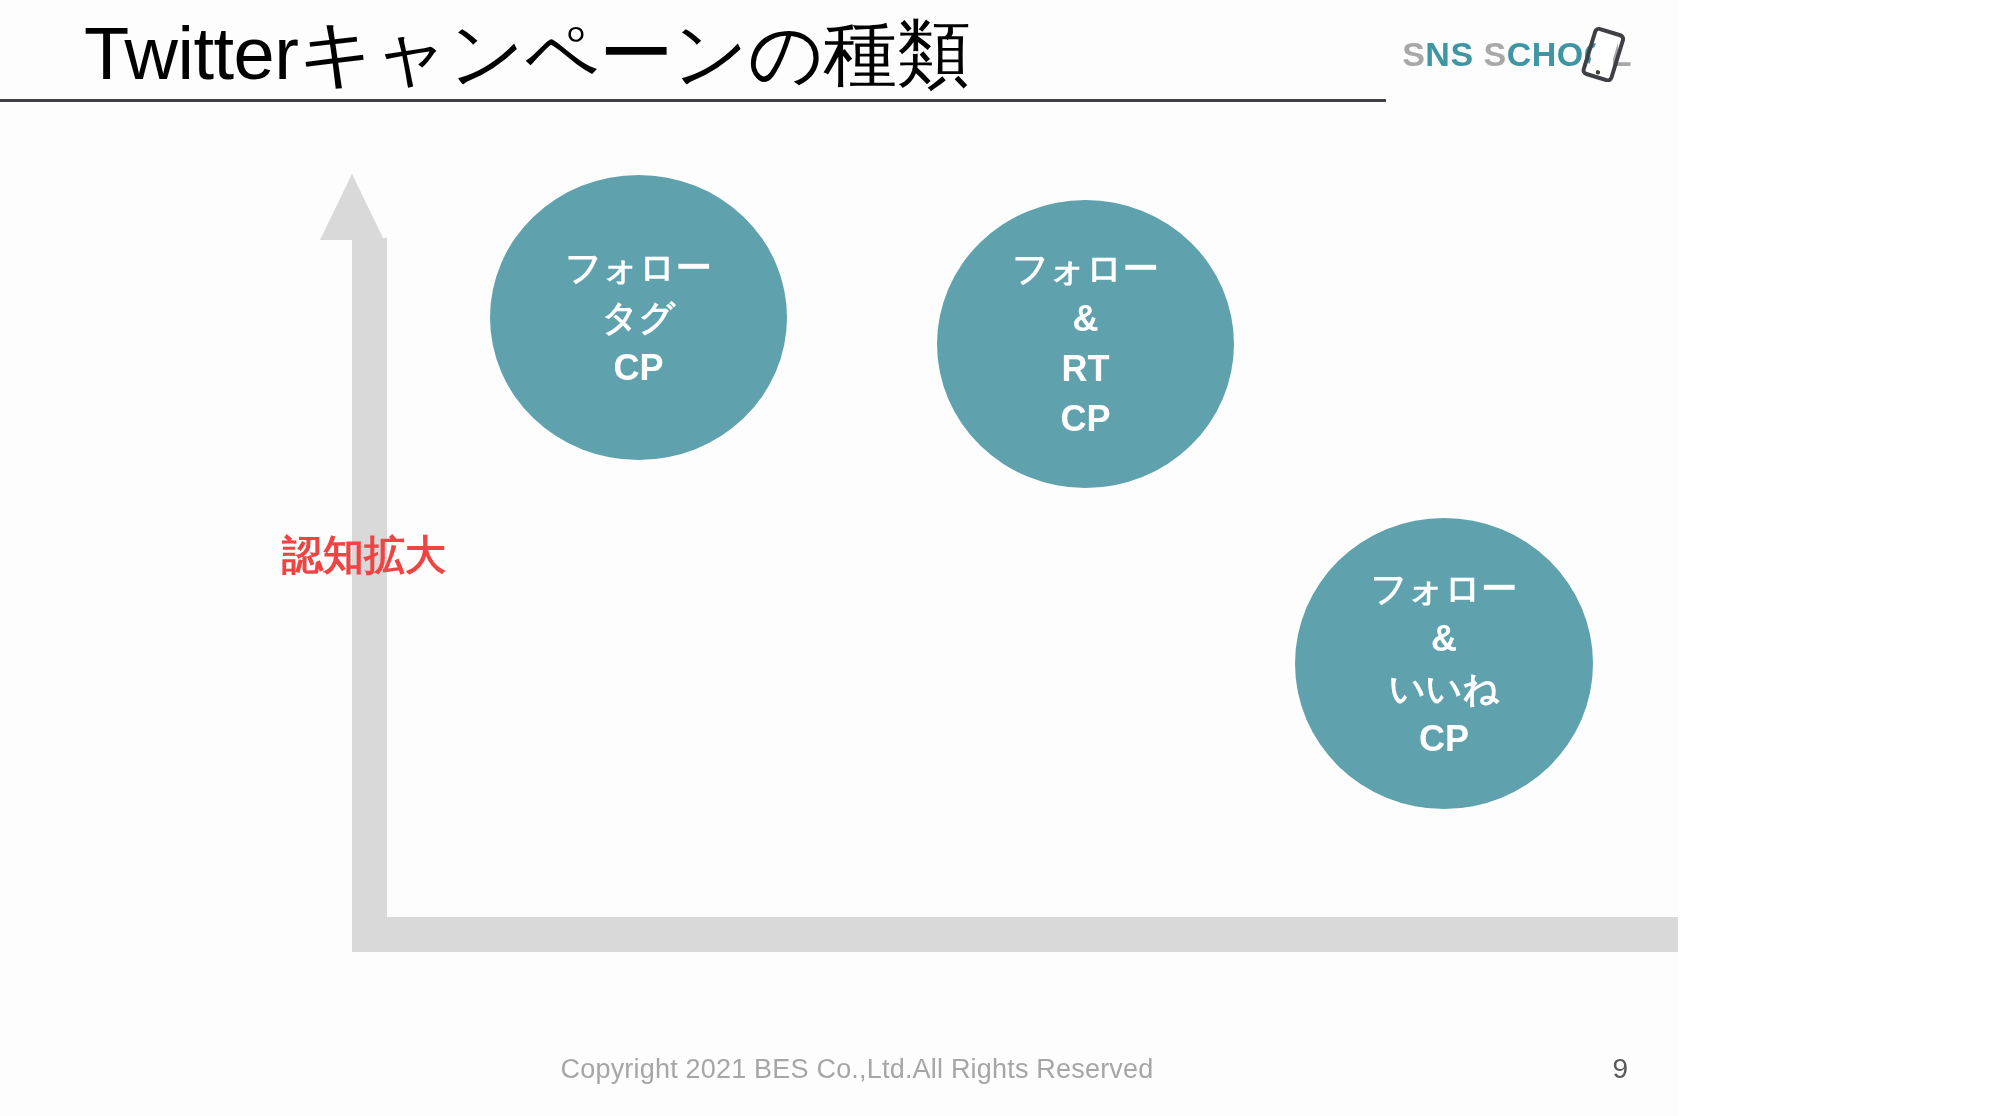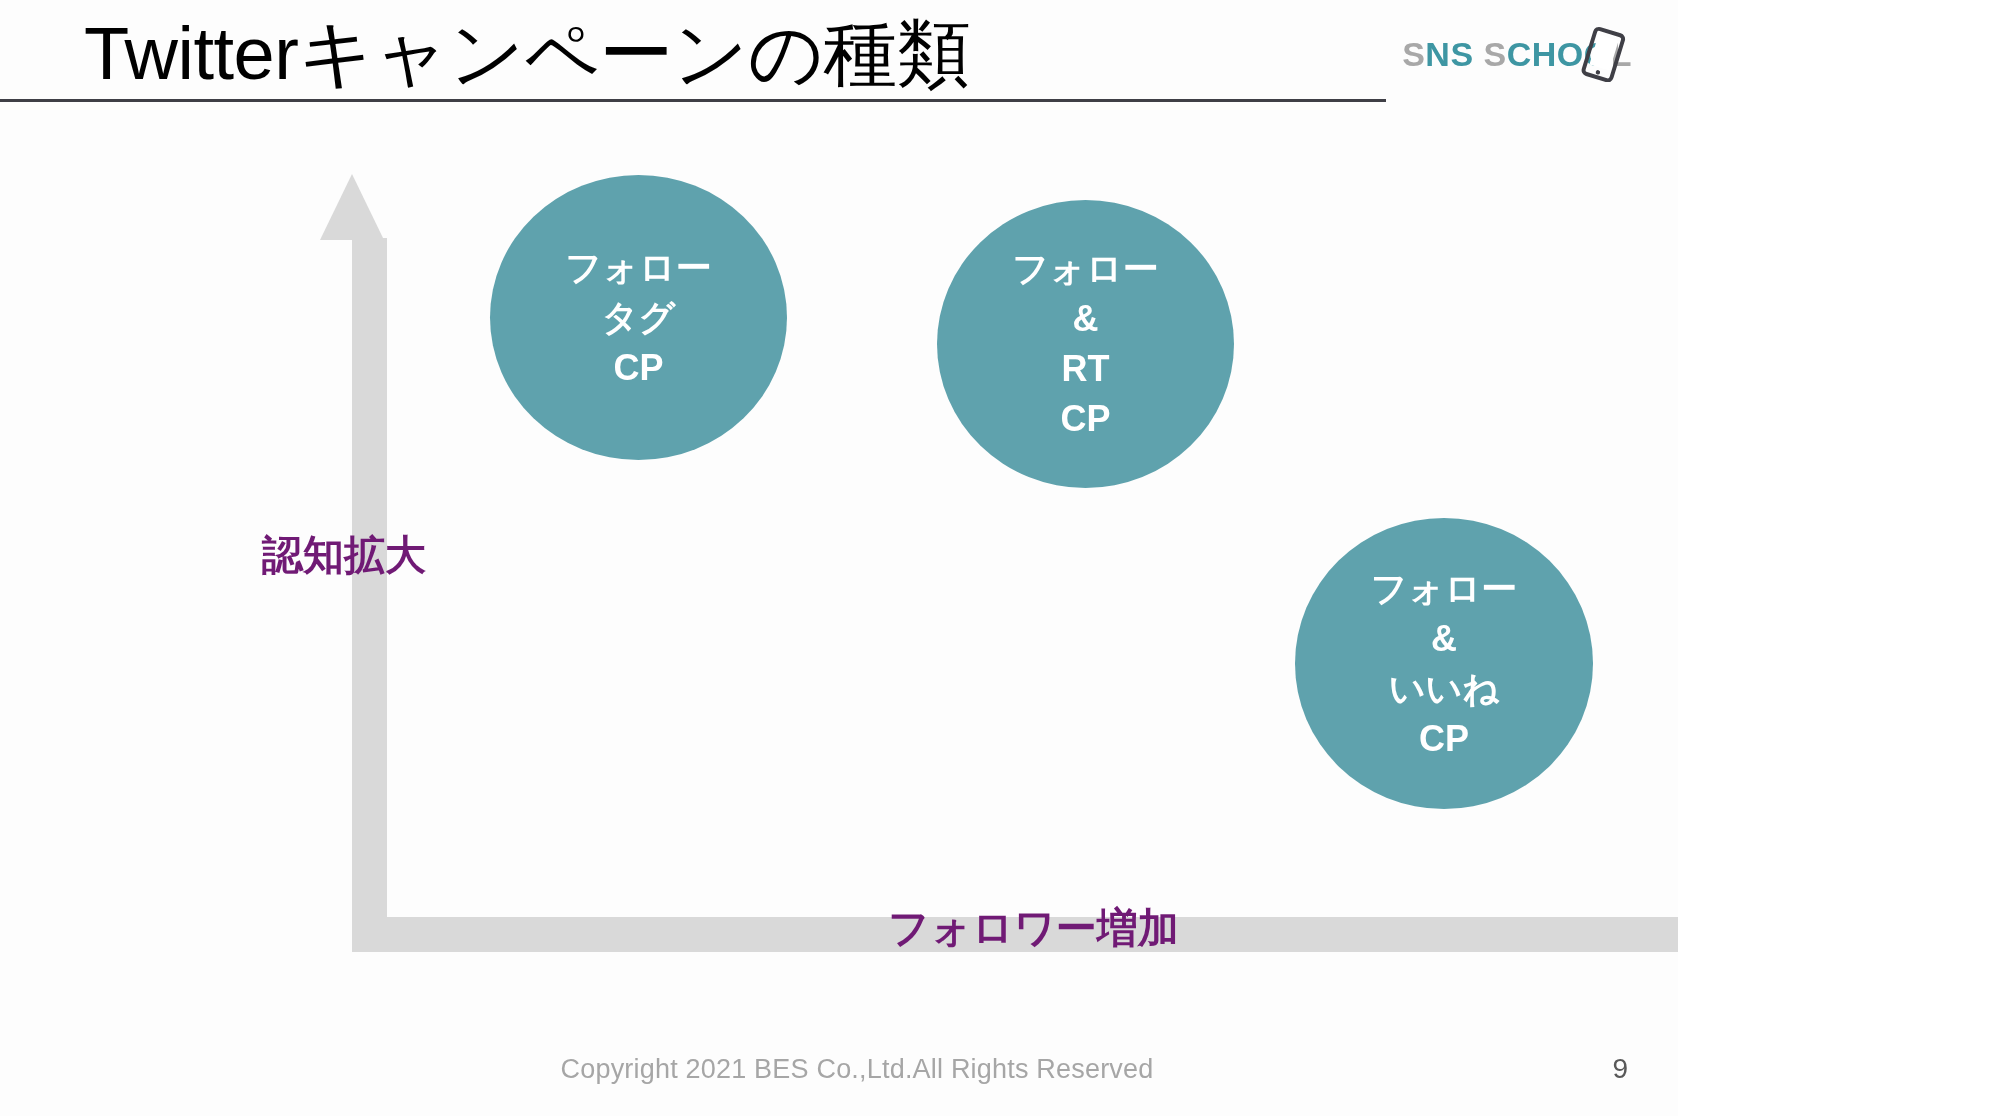--- a/index.html
+++ b/index.html
@@ -98,23 +98,24 @@
     border-top: 34px solid transparent;
     border-bottom: 34px solid transparent;
     border-left: 67px solid #d9d9d9;
   }
 
   
   .axis-label {
     position: absolute;
     font-size: 41px;
     font-weight: 700;
-    color: #701a75;
+    color: #ef4444;
     white-space: nowrap;
     line-height: 46px;
+    margin-left: 20px;
   }
   #y-axis-label { left: 262px; top: 532px; }
   #x-axis-label { left: 888px; top: 905px; }
 
   
   .bubble {
     position: absolute;
     border-radius: 50%;
     background: #5fa2ad;
     display: flex;
@@ -169,21 +170,20 @@
       </g>
     </svg>
   </div>
 
   <div id="y-axis-head"></div>
   <div id="y-axis-shaft" class="axis-grey"></div>
   <div id="x-axis-shaft" class="axis-grey"></div>
   <div id="x-axis-head"></div>
 
   <div id="y-axis-label" class="axis-label">認知拡大</div>
-  <div id="x-axis-label" class="axis-label">フォロワー増加</div>
 
   <div id="bubble-hashtag" class="bubble">
     <span class="bubble-text">フォロー
 タグ
 CP</span>
   </div>
   <div id="bubble-rt" class="bubble">
     <span class="bubble-text">フォロー
 &amp;
 RT

